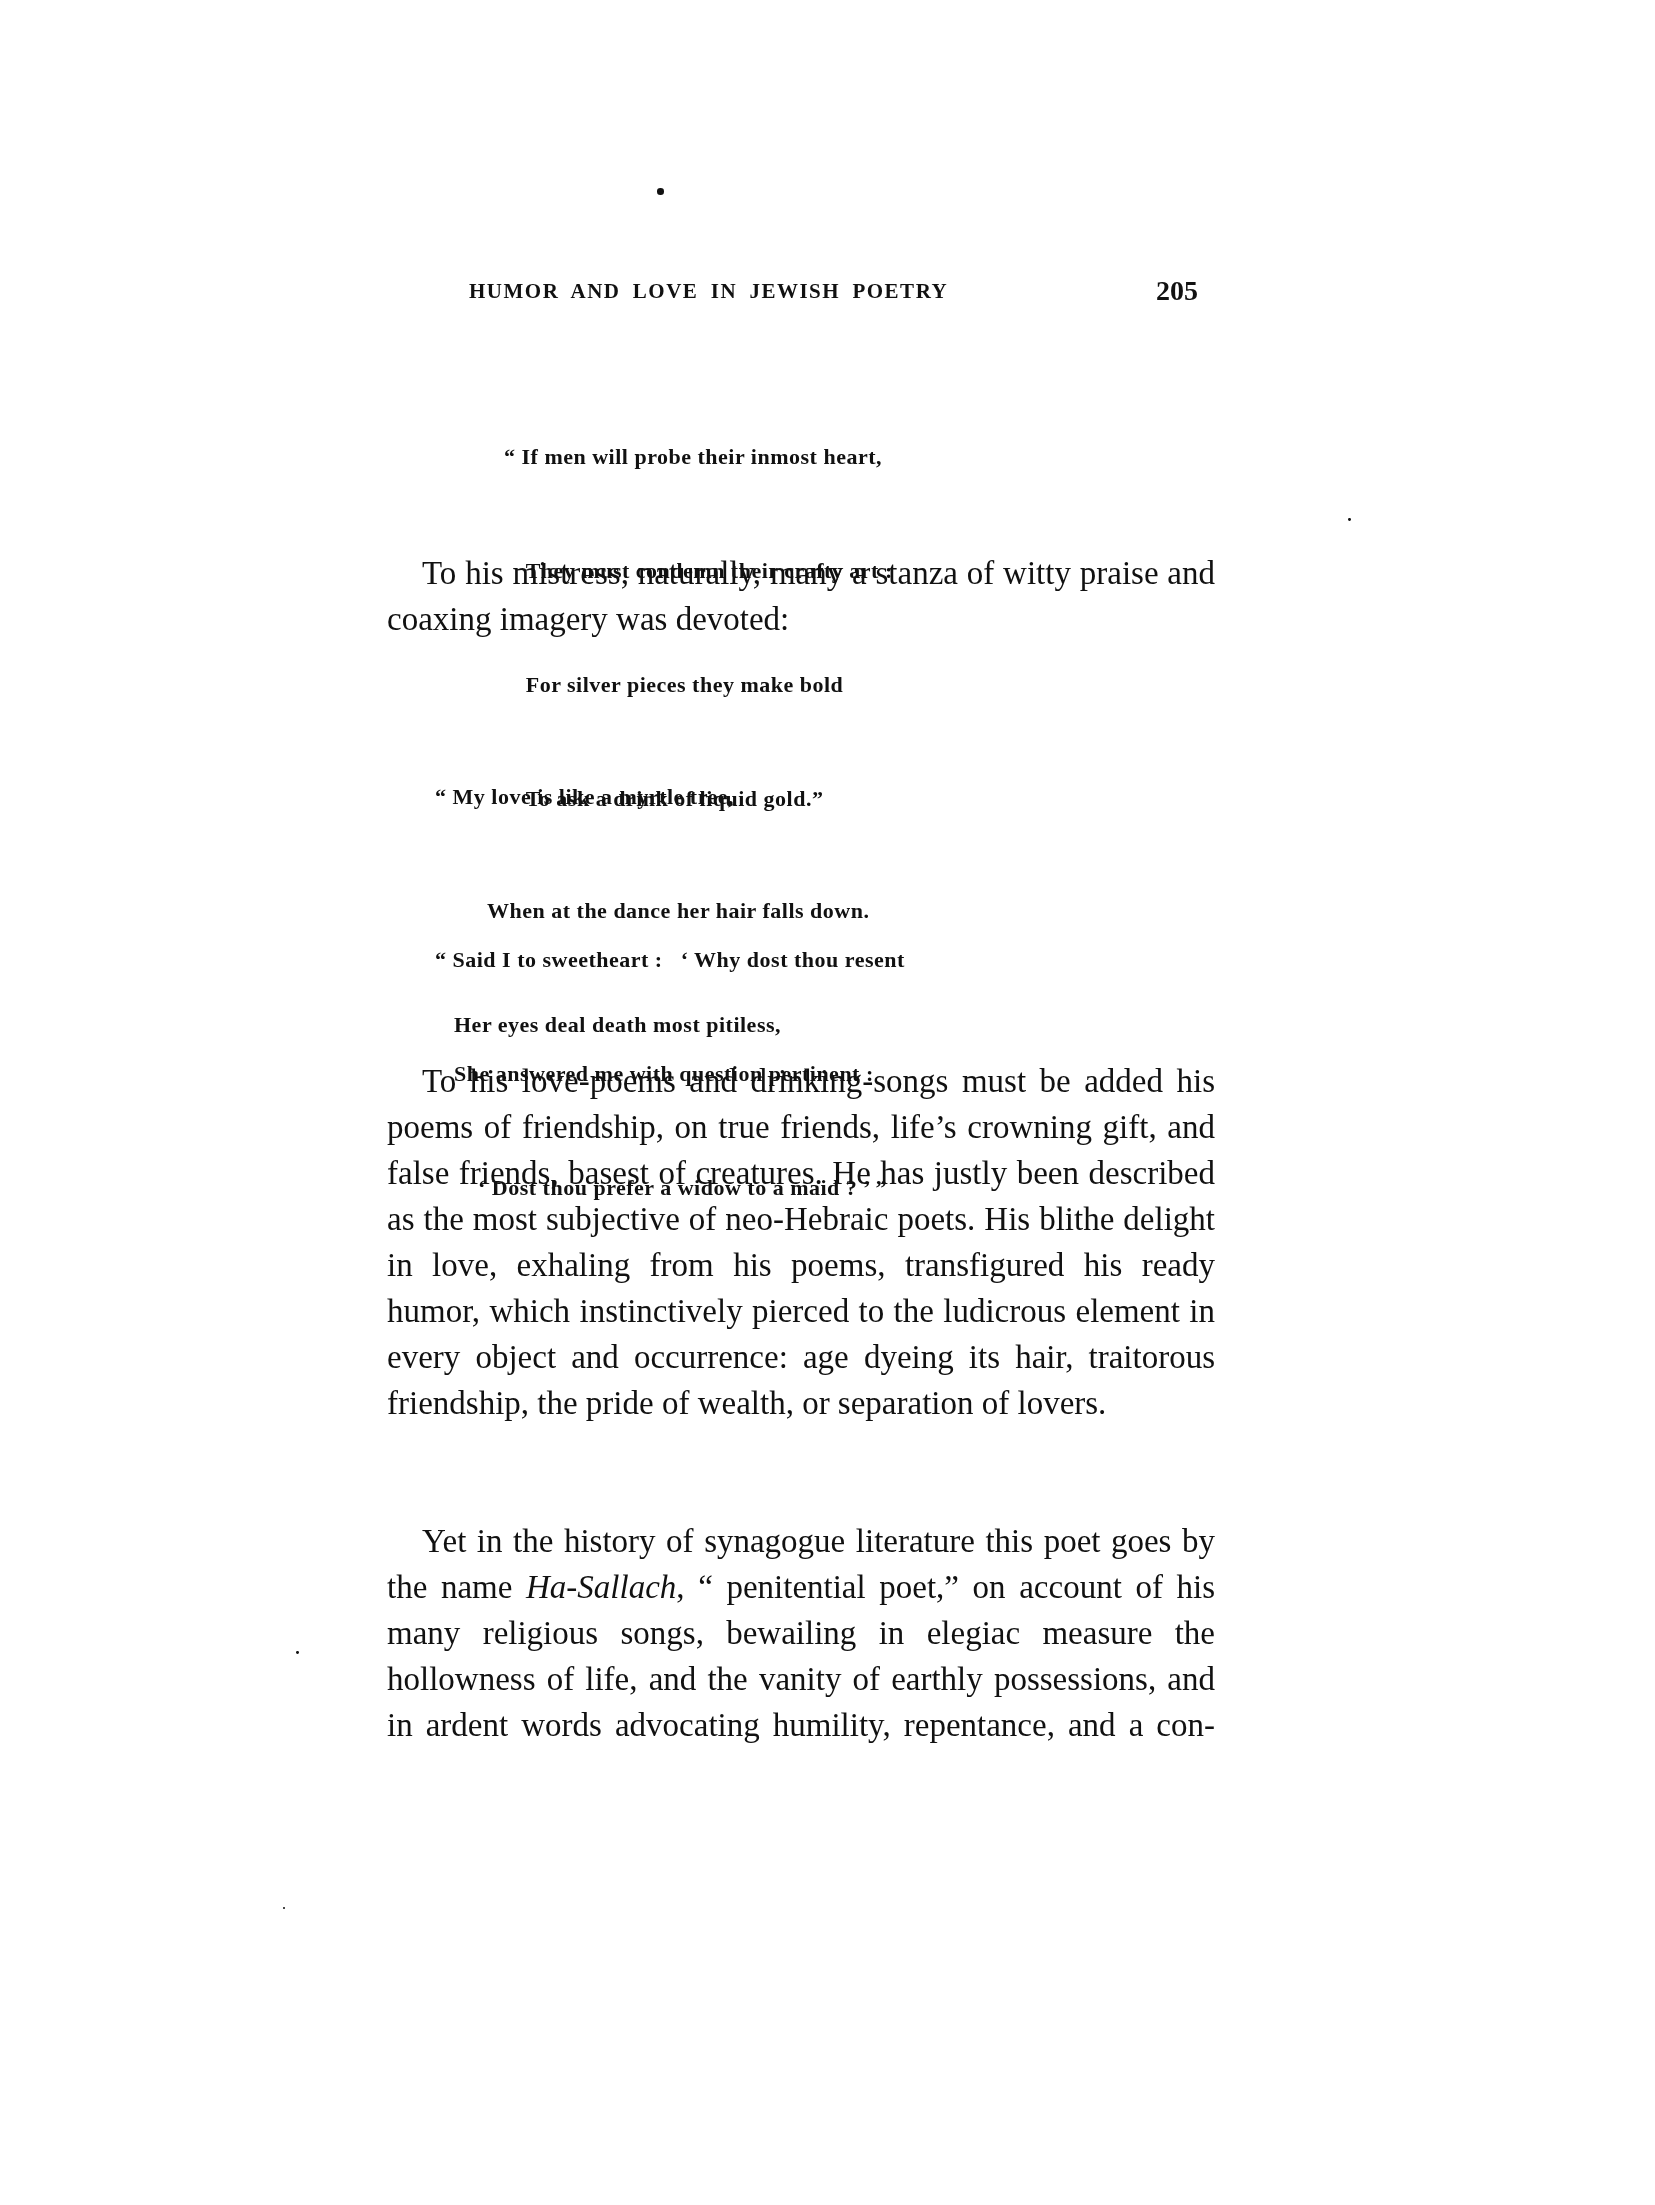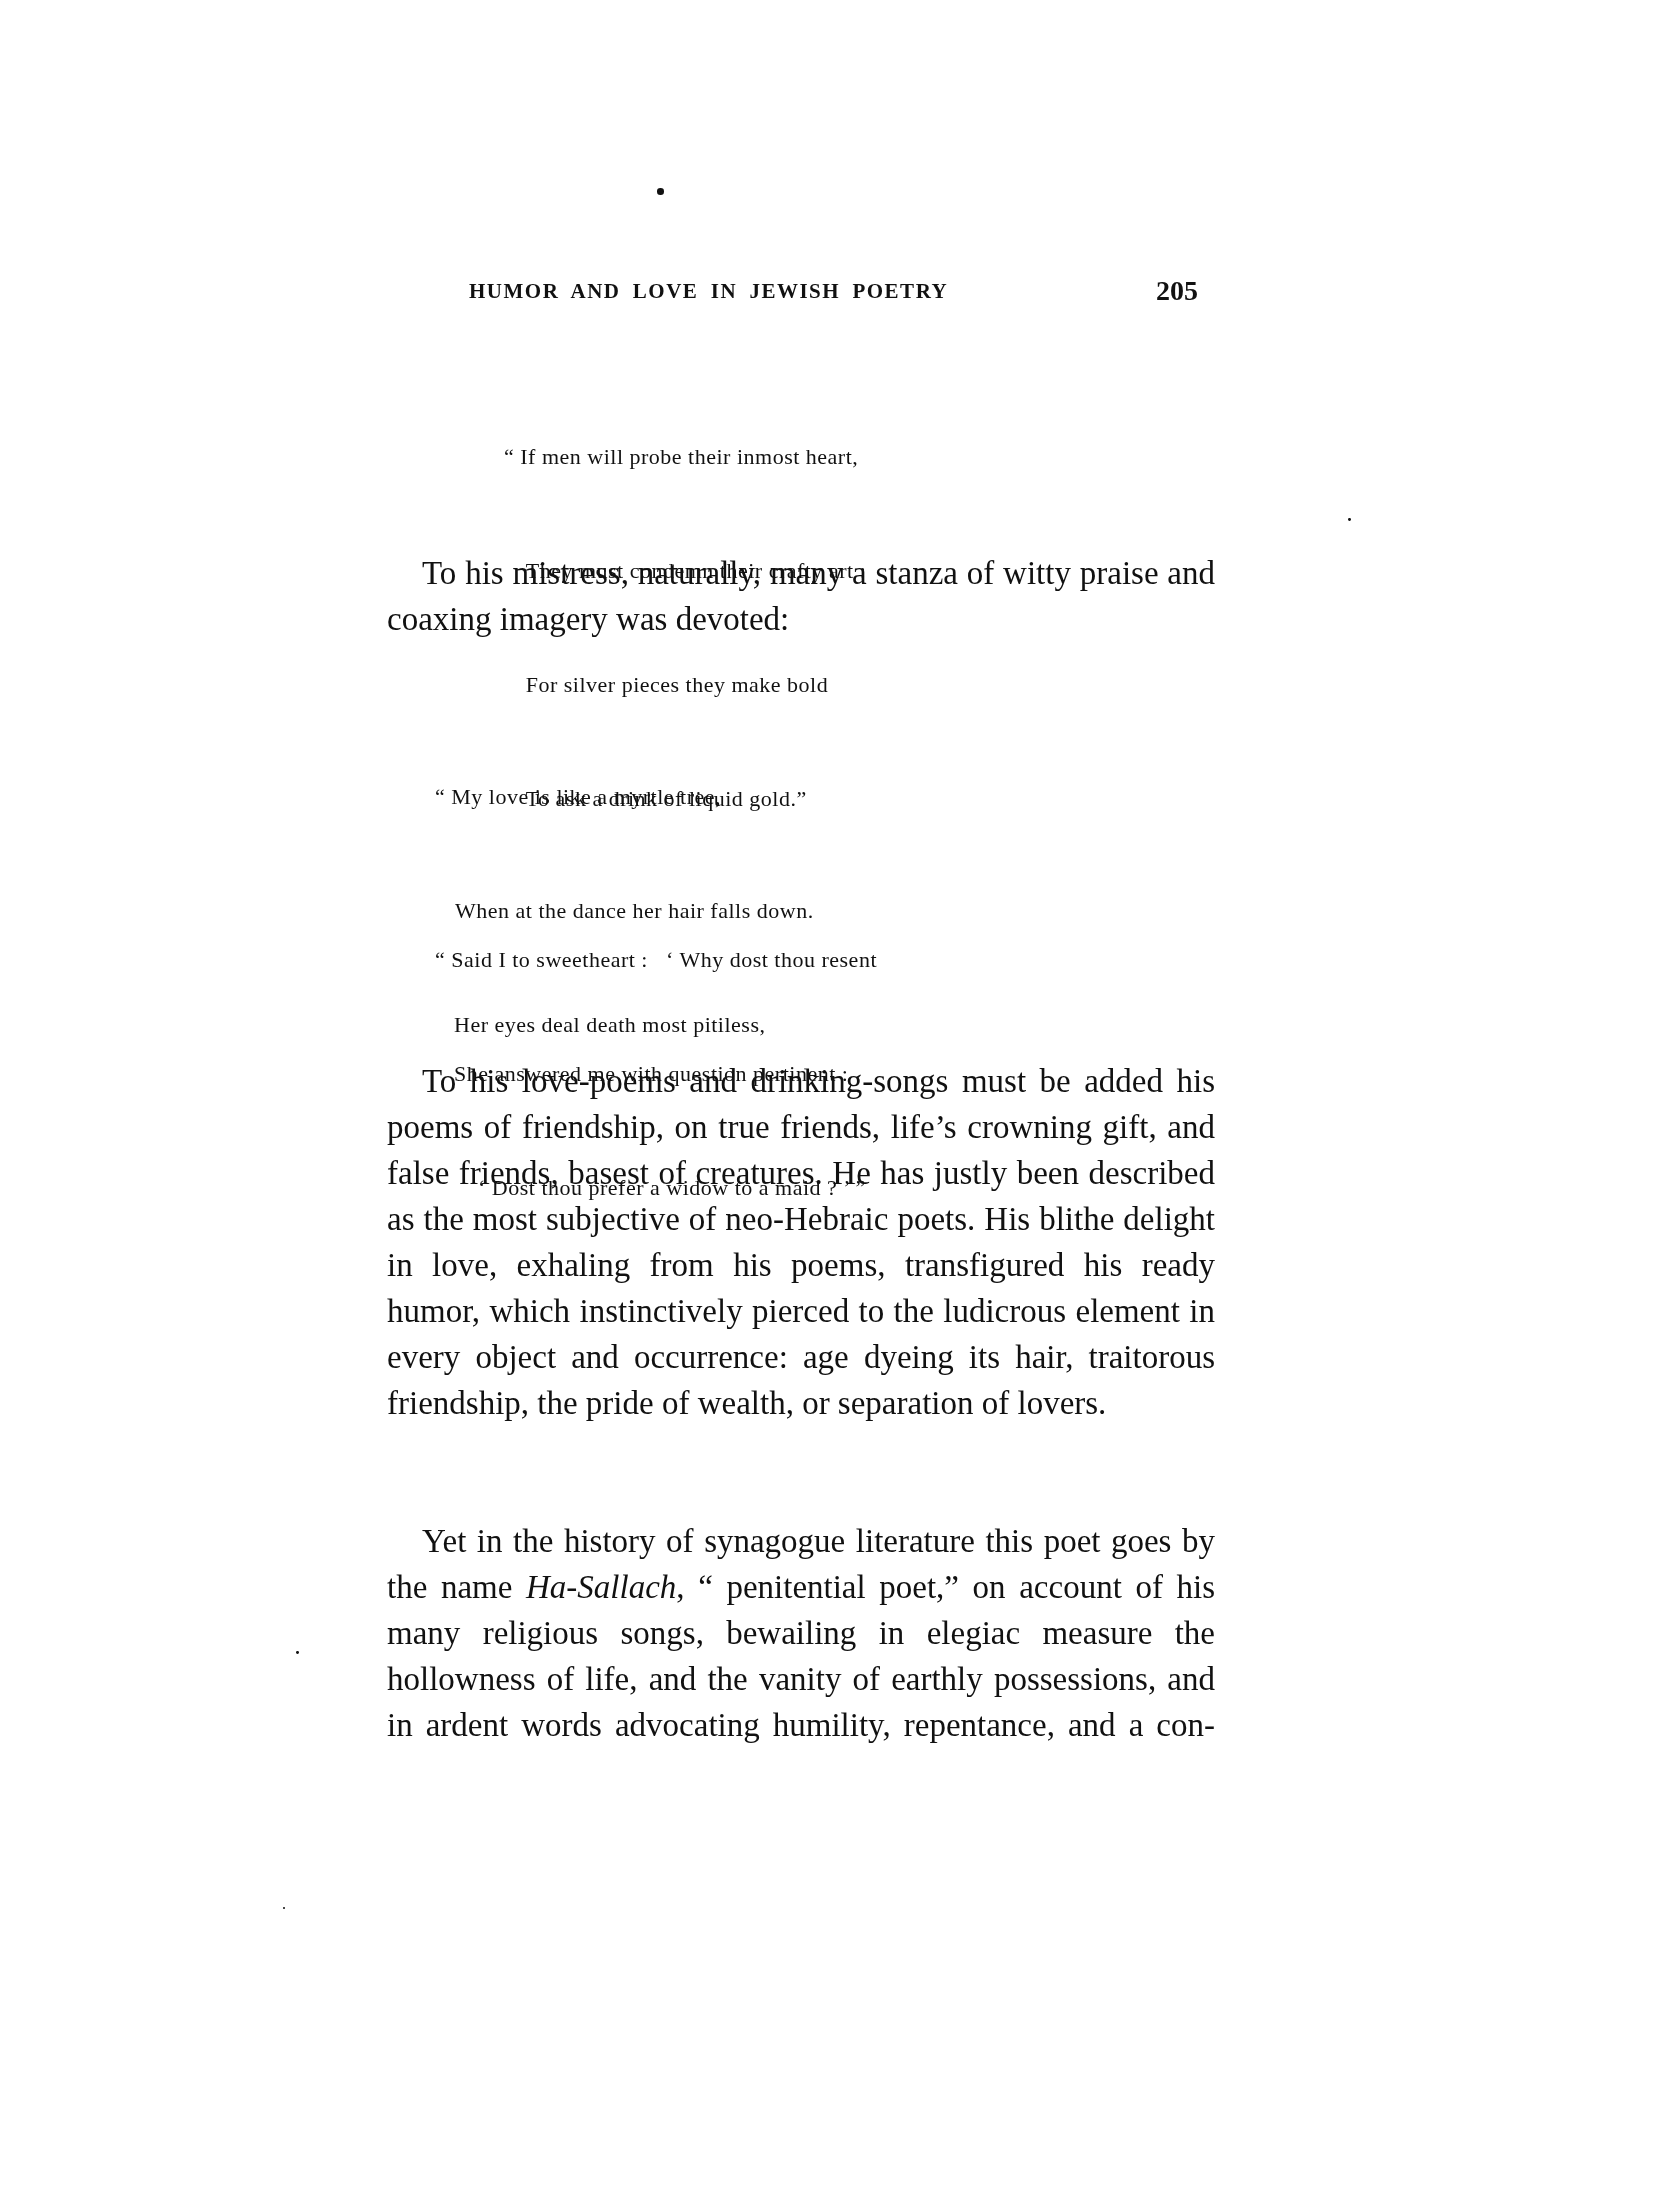--- a/index.html
+++ b/index.html
@@ -46,36 +46,36 @@
       position: absolute;
       left: 693px;
       top: -3.8px;
       font-weight: bold;
       font-size: 28px;
     }
 
     .verse {
       position: absolute;
       font-family: "Liberation Serif", "DejaVu Serif", serif;
-      font-weight: normal;
+      font-weight: bold;
       font-size: 22px;
       letter-spacing: 0.5px;
       line-height: 38px;
       white-space: pre;
     }
     .verse .line { display: block; }
     .v1 { left: 504px; top: 362px; }
     .v1 .i0 { margin-left: 0; }
     .v1 .i1 { margin-left: 21.7px; }
 
     .v2 { left: 435px; top: 702px; }
     .v3 { left: 435px; top: 865px; }
     .indent-0 { margin-left: 0; }
     .indent-1 { margin-left: 19px; }
-    .indent-2 { margin-left: 20px; }
+    .indent-2 { margin-left: 52px; }
     .indent-3 { margin-left: 43px; }
 
     .prose {
       position: absolute;
       left: 339px;
       width: 876px;
       font-family: "Liberation Serif", "DejaVu Serif", serif;
       font-size: 33px;
       line-height: 46px;
     }

